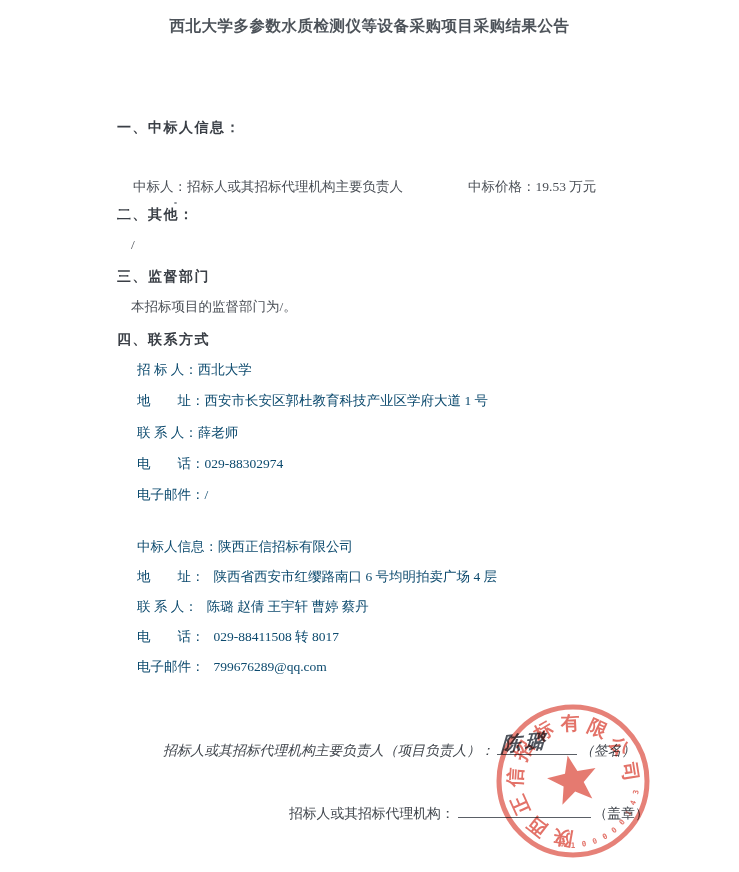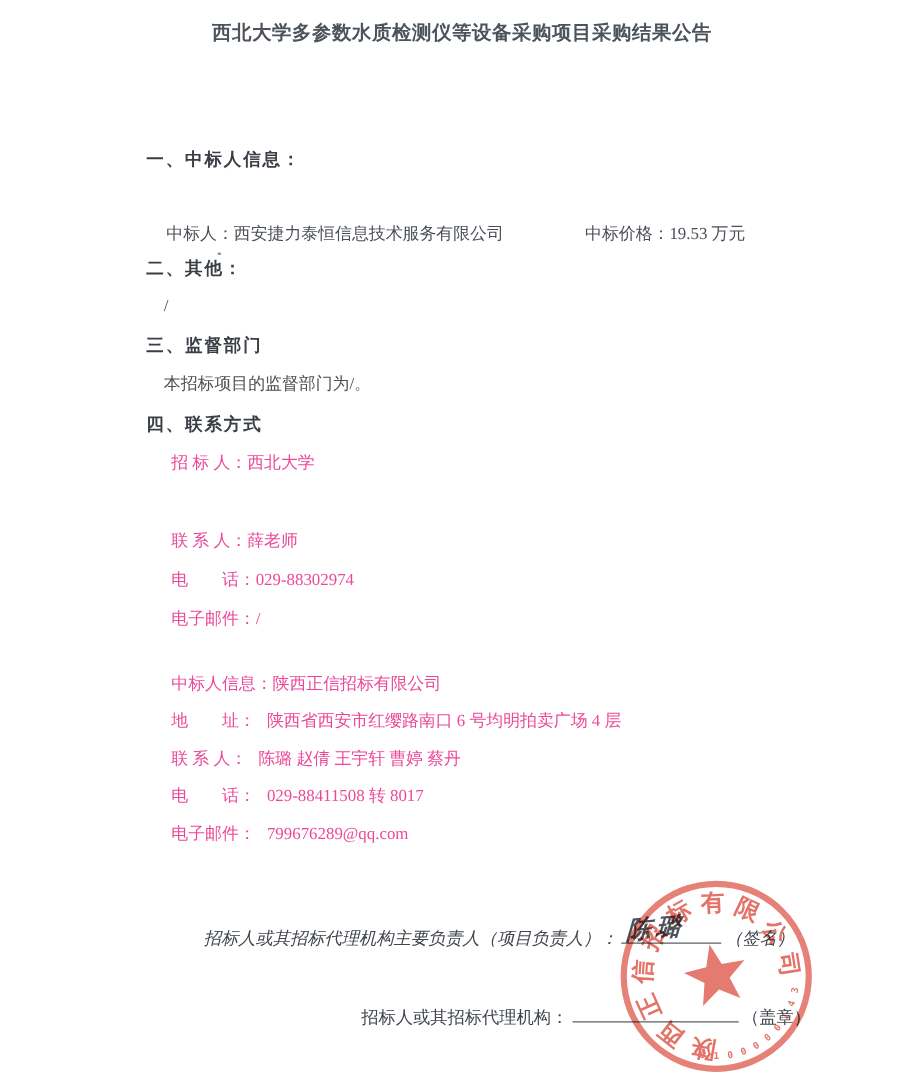--- a/index.html
+++ b/index.html
@@ -14,21 +14,21 @@
   }
   .subtitle {
     position:absolute; top:47px; left:0; width:739px; text-align:center;
     font-size:14px; font-weight:500; color:#4d535a; letter-spacing:1px;
   }
   .heading {
     position:absolute; left:117px; font-size:14px; font-weight:700;
     color:#3a3f46; letter-spacing:1.5px;
   }
   .bodyline { position:absolute; font-size:13.5px; color:#4a4f56; white-space:nowrap; }
-  .row { position:absolute; left:137px; font-size:13.5px; color:#ec4899; white-space:nowrap; }
+  .row { position:absolute; left:137px; font-size:13.5px; color:#0c4a6e; white-space:nowrap; }
   .row .value.gap { padding-left:9px; }
   .artifact-dot {
     position:absolute; left:174px; top:202px; width:3px; height:2px;
     background:#8d9298; border-radius:50%;
   }
   .sigline { position:absolute; font-size:13.8px; color:#41464d; white-space:nowrap; }
   .uline {
     display:inline-block; height:3px; border-bottom:1.3px solid #5a5f66;
     position:relative; margin:0 3px;
   }
@@ -59,38 +59,41 @@
 </style>
 </head>
 <body>
 
 <div class="page">
 
   <div class="title">西北大学多参数水质检测仪等设备采购项目采购结果公告</div>
 
   <div class="heading" style="top:119px;">一、中标人信息：</div>
   <div class="bodyline" style="left:133px; top:178px;">
-    <span>中标人：</span><span>西安捷力泰恒信息技术服务有限公司</span>
+    <span>中标人：</span><span>招标人或其招标代理机构主要负责人</span>
   </div>
   <div class="bodyline" style="left:468px; top:178px;">
     <span>中标价格：</span><span>19.53 万元</span>
   </div>
 
   <div class="artifact-dot"></div>
 
   <div class="heading" style="top:206px;">二、其他：</div>
   <div class="bodyline" style="left:131px; top:237px;">/</div>
 
   <div class="heading" style="top:268px;">三、监督部门</div>
   <div class="bodyline" style="left:131px; top:298px;">本招标项目的监督部门为/。</div>
 
   <div class="heading" style="top:331px;">四、联系方式</div>
 
   <div class="row" style="top:361px;">
     <span class="label">招 标 人：</span><span class="value">西北大学</span>
+  </div>
+  <div class="row" style="top:392px;">
+    <span class="label">地　　址：</span><span class="value">西安市长安区郭杜教育科技产业区学府大道 1 号</span>
   </div>
   <div class="row" style="top:424px;">
     <span class="label">联 系 人：</span><span class="value">薛老师</span>
   </div>
   <div class="row" style="top:455px;text-align:right;">
     <span class="label">电　　话：</span><span class="value">029-88302974</span>
   </div>
   <div class="row" style="top:486px;">
     <span class="label">电子邮件：</span><span class="value">/</span>
   </div>

